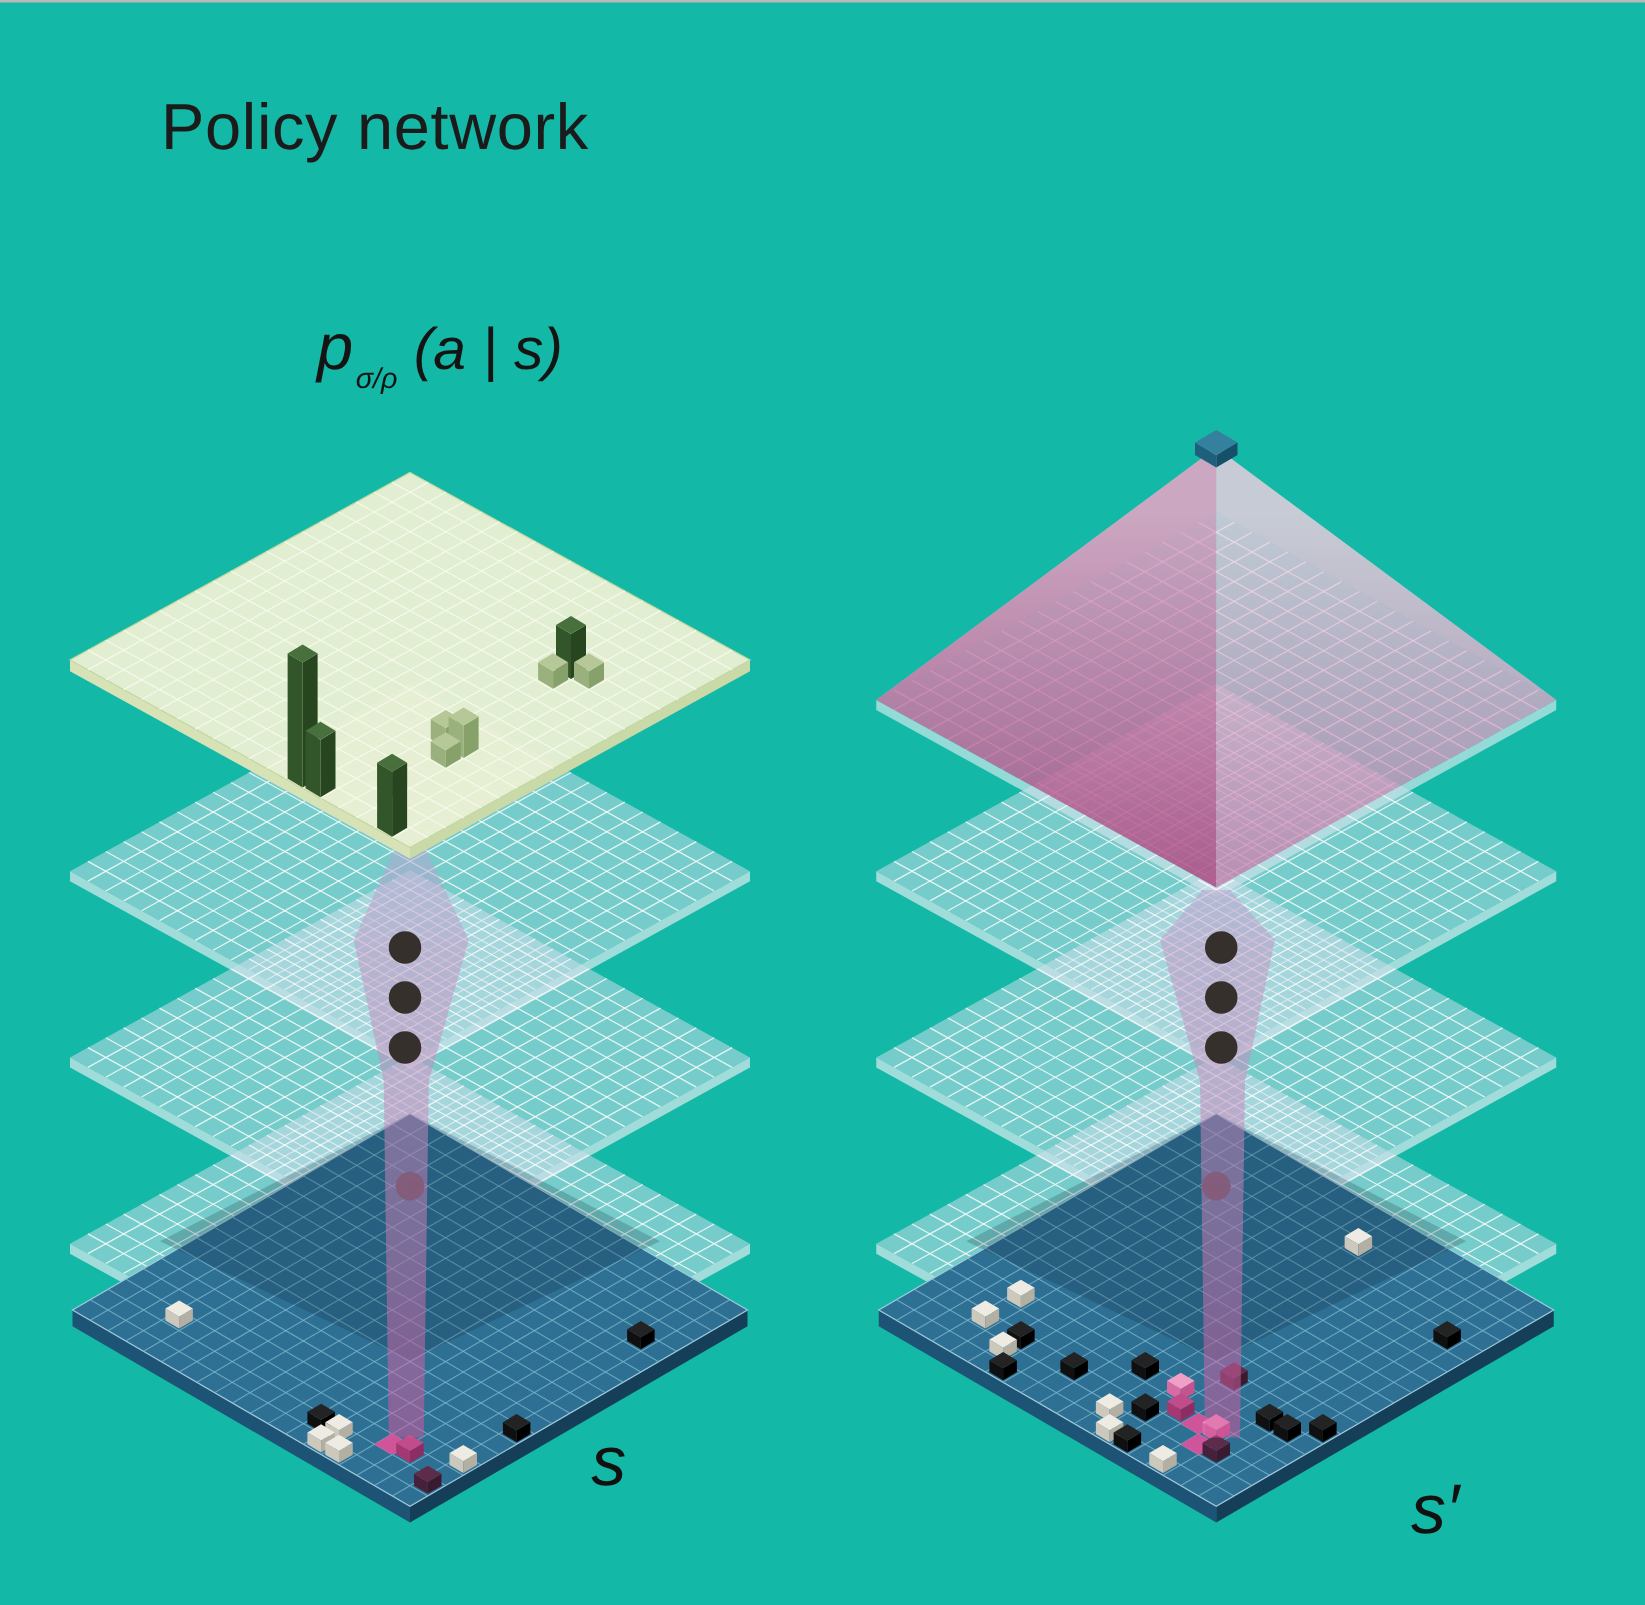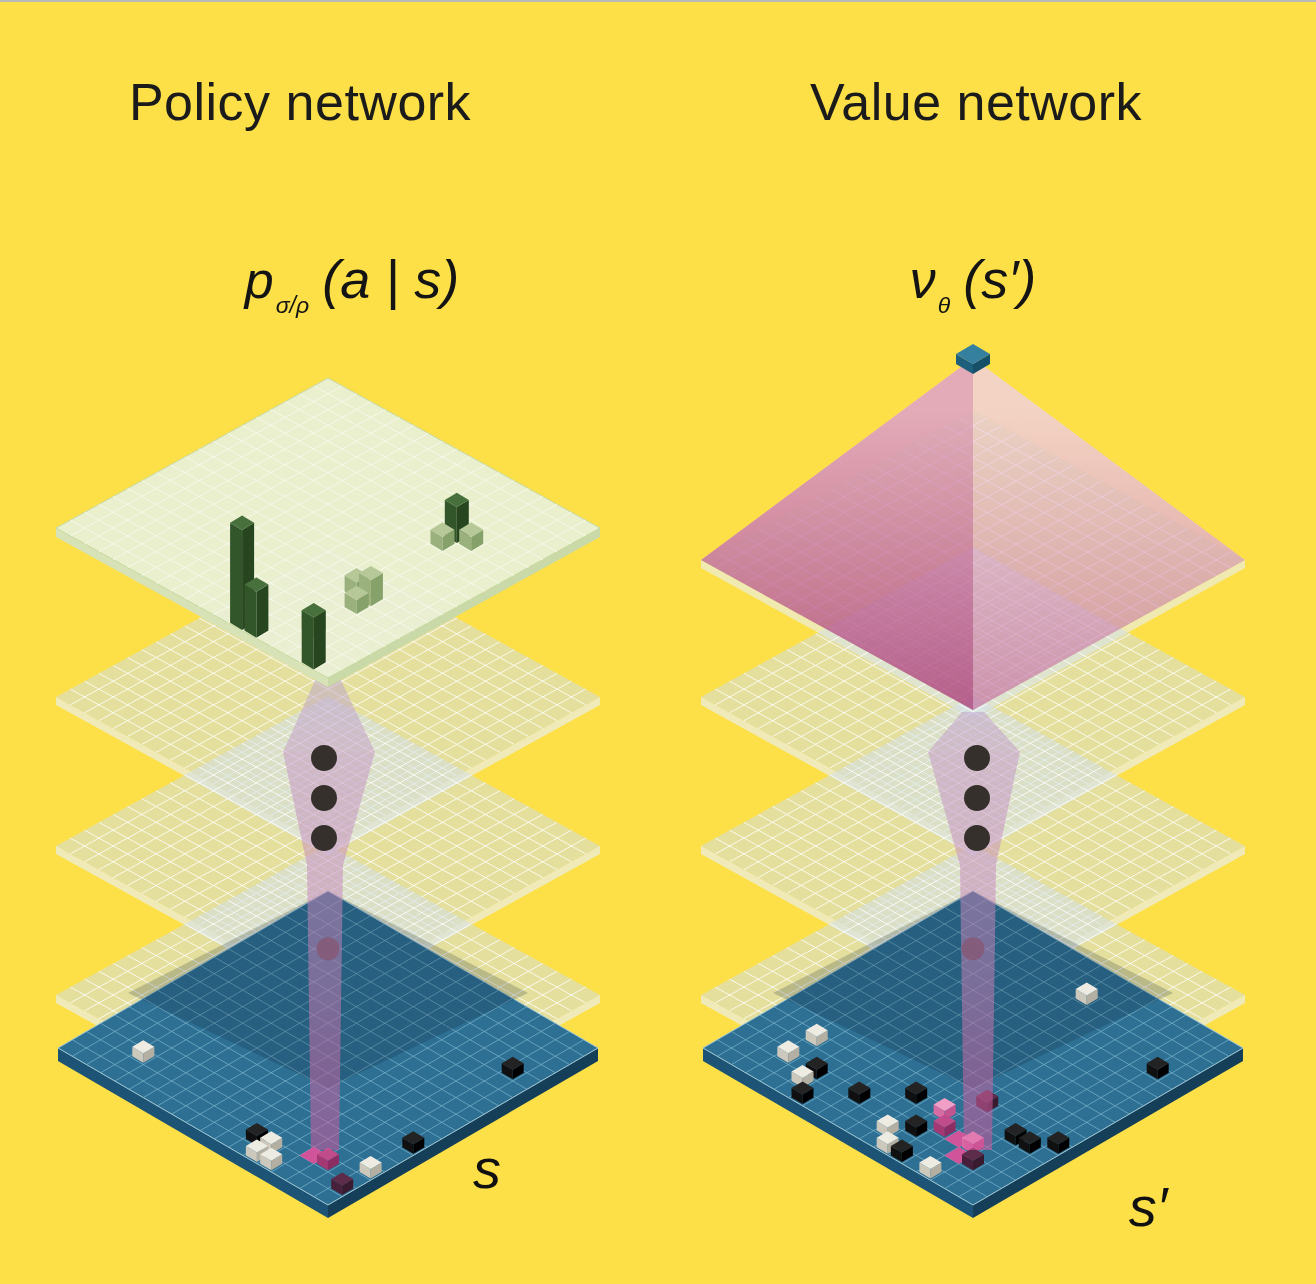--- a/index.html
+++ b/index.html
@@ -1,27 +1,27 @@
 <!DOCTYPE html>
 <html><head>
 <meta charset="utf-8">
 <style>
   html,body{margin:0;padding:0;background:#fff;}
-  .fig{position:relative;width:1316px;height:1284px;background:#fde047;overflow:hidden;
+  .fig{position:relative;width:1316px;height:1284px;background:#14b8a6;overflow:hidden;
        font-family:"Liberation Sans", sans-serif;}
   .top-edge{position:absolute;left:0;top:0;width:1316px;height:2px;background:#b9b9b9;}
   .title{position:absolute;top:72px;transform:translateX(-50%);font-size:52px;color:#1b1b1b;
          white-space:nowrap;letter-spacing:.5px;}
   .t-policy{left:300px;} .t-value{left:976px;}
   .formula{position:absolute;top:248px;transform:translateX(-50%);font-style:italic;color:#141414;
            white-space:nowrap;}
   .f-policy{left:352px;} .f-value{left:973px;}
   .fm{font-size:52px;}
   .fs{font-size:23px;vertical-align:-15px;margin-left:2px;}
-  .fa{font-size:54px;margin-left:13px;}
+  .fa{font-size:47px;margin-left:13px;}
   .blabel{position:absolute;transform:translateX(-50%);font-style:italic;font-size:56px;color:#111;}
   .bl-s{left:487px;top:1136px;} .bl-sp{left:1148px;top:1174px;}
   svg{position:absolute;left:0;top:0;}
 </style>
 </head>
 <body>
 
 <div class="fig">
   <div class="top-edge"></div>
 
@@ -721,24 +721,20 @@
           <g>
             <polygon points="956.0,354.0 973.0,364.0 973.0,374.0 956.0,364.0" fill="#1e607c"></polygon>
             <polygon points="973.0,364.0 990.0,354.0 990.0,364.0 973.0,374.0" fill="#164f68"></polygon>
             <polygon points="973.0,344.0 990.0,354.0 973.0,364.0 956.0,354.0" fill="#35809f"></polygon>
           </g>
         </g>
       </g>
     </svg>
 
   <div class="title t-policy">Policy network</div>
-  <div class="title t-value">Value network</div>
 
   <div class="formula f-policy">
     <span class="fm">p</span><span class="fs">σ/ρ</span><span class="fa">(a | s)</span>
-  </div>
-  <div class="formula f-value">
-    <span class="fm">ν</span><span class="fs">θ</span><span class="fa">(s′)</span>
   </div>
 
   <div class="blabel bl-s">s</div>
   <div class="blabel bl-sp">s′</div>
 </div>
 
 </body></html>

